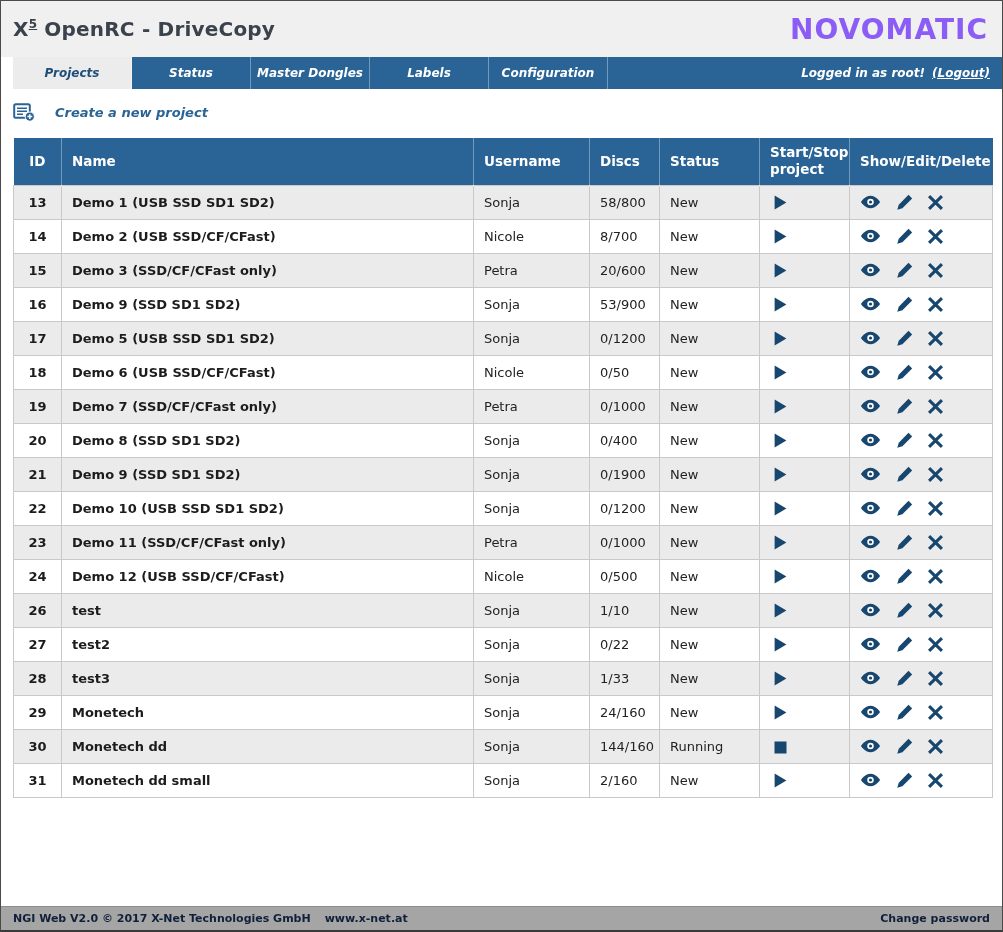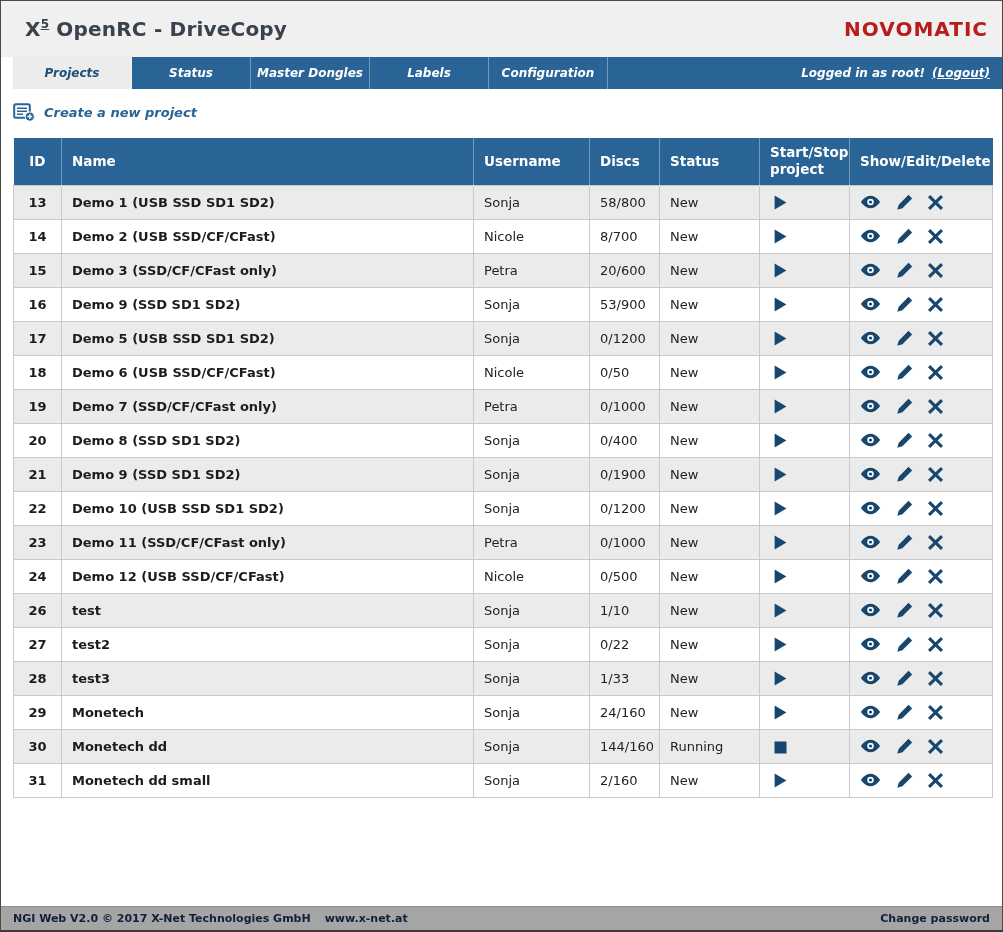--- a/index.html
+++ b/index.html
@@ -9,25 +9,25 @@
   .page {
     width: 1003px; height: 932px;
     border: 1px solid #4a4a4a; border-bottom: 2px solid #3a3a3a;
     display: flex; flex-direction: column; background: #fff; overflow: hidden;
   }
 
   
   .topbar {
     height: 56px; background: #f0f0f0; flex: 0 0 56px;
     display: flex; align-items: center; justify-content: space-between;
-    padding: 0 14px 0 24px;
+    padding: 0 14px 0 12px;
   }
   .app-title { font-size: 20px; font-weight: bold; color: #3a424c; letter-spacing: 0.2px; }
   .app-title sup { text-decoration: underline; font-size: 12px; }
-  .brand { font-size: 20px; font-weight: bold; letter-spacing: 1px; color: #b91c1c; }
+  .brand { font-size: 28px; font-weight: bold; letter-spacing: 1px; color: #8b5cf6; }
 
   
   .navbar { height: 32px; flex: 0 0 32px; display: flex; background: #fff; font-style: italic; }
   .nav-spacer { width: 12px; background: #fff; }
   .tab {
     width: 119px; background: var(--accent); color: #fff;
     font-size: 12px; font-weight: bold;
     display: flex; align-items: center; justify-content: center;
     border-right: 1px solid rgba(255,255,255,0.35); cursor: pointer;
   }
@@ -36,21 +36,21 @@
     flex: 1; background: var(--accent);
     display: flex; align-items: center; justify-content: flex-end;
     padding-right: 12px; color: #fff; font-size: 12px; font-weight: bold; gap: 7px;
   }
   .logout { text-decoration: underline; cursor: pointer; }
 
   
   .content { flex: 1 1 auto; padding: 14px 12px 0 12px; }
   .page-heading { font-size: 23px; font-weight: bold; color: #333; margin: 2px 0 16px; }
   .create-link {
-    display: inline-flex; align-items: center; gap: 9px;
+    display: inline-flex; align-items: center; gap: 20px;
     color: var(--accent); font-size: 13px; font-style: italic; font-weight: bold;
     cursor: pointer; margin-bottom: 16px;
   }
 
   
   table { border-collapse: collapse; width: 979px; table-layout: fixed; }
   th {
     background: var(--accent); color: #fff; text-align: left;
     font-size: 13.5px; font-weight: bold; padding: 6px 10px;
     vertical-align: middle; border-right: 1px solid rgba(255,255,255,0.35);

